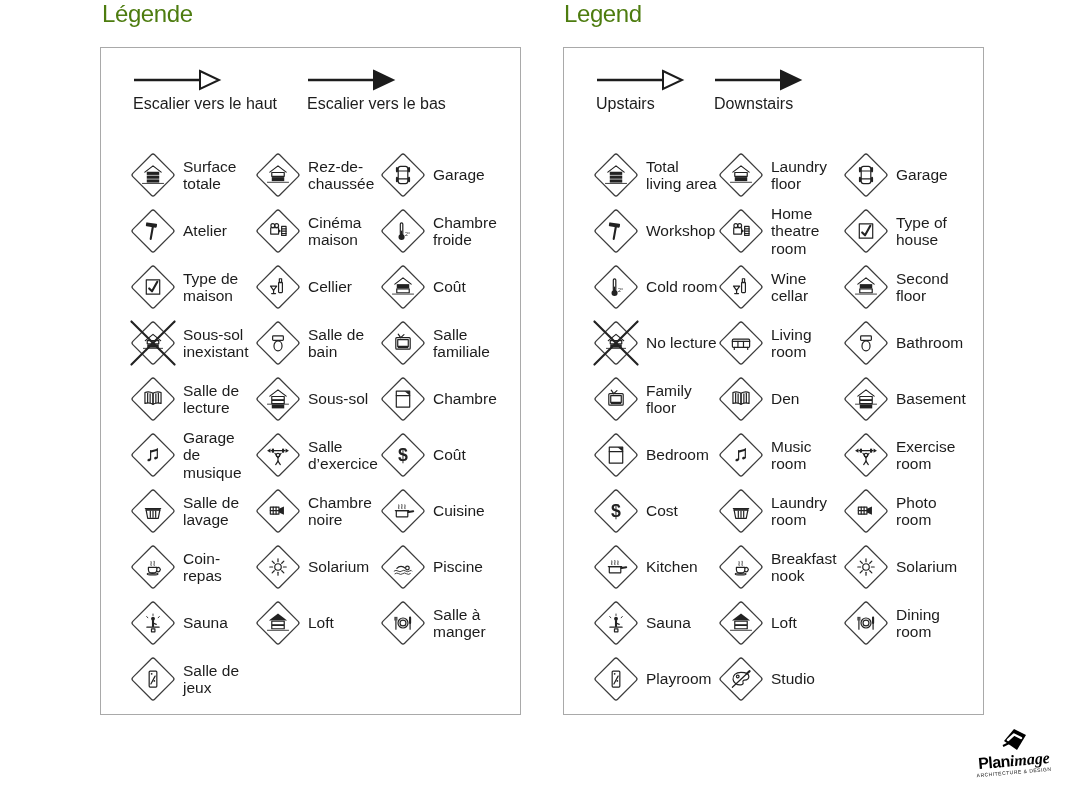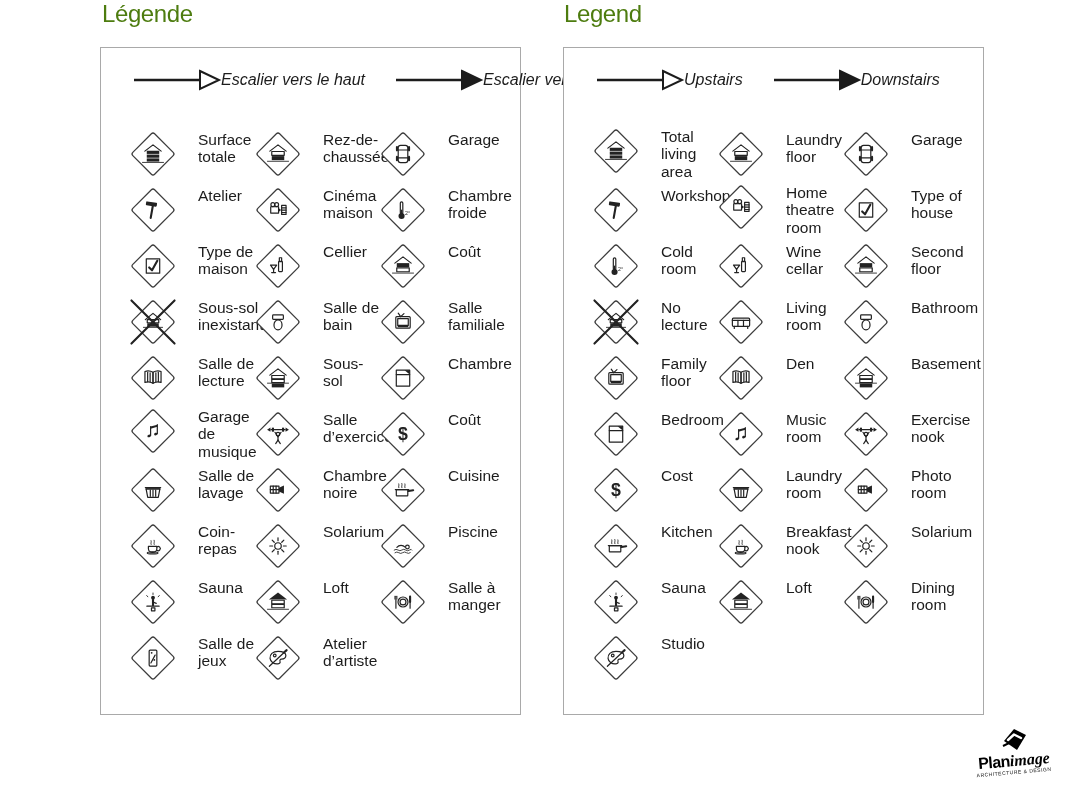--- a/index.html
+++ b/index.html
@@ -13,32 +13,32 @@
   }
   #title-fr{left:102px;}
   #title-en{left:564px;}
   .panel{
     position:absolute;top:47px;width:421px;height:668px;background:#fff;
     border:1px solid #a9a9a9;box-sizing:border-box;
   }
   #panel-fr{left:100px;}
   #panel-en{left:563px;}
   .arrows{display:flex;gap:30px;padding:20px 0 0 32px;}
-  .arrow-group{display:flex;flex-direction:row;font-style:italic;}
+  .arrow-group{display:flex;flex-direction:column;}
   .arrow-svg{width:88px;height:24px;overflow:visible;}
   .arrow-svg line{stroke:#1c1c1c;stroke-width:2.6;}
   .arrow-svg polygon{stroke:#1c1c1c;stroke-width:2;}
   .head-outline{fill:#ffffff;}
   .head-filled{fill:#1c1c1c;}
   .alabel{font-size:16px;margin-top:3px;white-space:nowrap;color:#1c1c1c;}
   .grid{
     display:grid;grid-template-columns:repeat(3,125px);grid-auto-rows:56px;
     margin:14px 0 0 29px;align-items:center;
   }
-  .item{display:flex;align-items:flex-start;gap:22px;margin-top:40px;}
+  .item{display:flex;align-items:center;gap:7px;margin-top:40px;}
   .dicon{width:46px;height:46px;flex:0 0 auto;overflow:visible;}
   .diamond{fill:#ffffff;stroke:#3d3d3d;stroke-width:1.3px;}
   .ilabel{font-size:15.5px;line-height:1.1;color:#1c1c1c;}
   
   #icon-defs path,#icon-defs line,#icon-defs rect,#icon-defs circle,
   #icon-defs ellipse,#icon-defs polygon,#icon-defs polyline{
     stroke:#222;stroke-width:1.25;fill:none;stroke-linecap:round;stroke-linejoin:round;
   }
   #icon-defs .f{fill:#222;stroke:none;}
   #icon-defs .fw{fill:#fff;stroke:#222;}
@@ -484,27 +484,20 @@
         </svg>
         <div class="ilabel">Salle à manger</div>
       </div>
       <div class="item">
         <svg class="dicon" viewBox="0 0 48 48">
           <rect class="diamond" x="7.9" y="7.9" width="32.2" height="32.2" rx="2.4" transform="rotate(45 24 24)"></rect>
           <use href="#ic-playroom" transform="translate(12,12)"></use>
         </svg>
         <div class="ilabel">Salle de jeux</div>
       </div>
-      <div class="item">
-        <svg class="dicon" viewBox="0 0 48 48">
-          <rect class="diamond" x="7.9" y="7.9" width="32.2" height="32.2" rx="2.4" transform="rotate(45 24 24)"></rect>
-          <use href="#ic-studio" transform="translate(12,12)"></use>
-        </svg>
-        <div class="ilabel">Atelier d’artiste</div>
-      </div>
     </div>
 </div>
 
 <div class="panel" id="panel-en">
   <div class="arrows">
     <div class="arrow-group">
       <svg class="arrow-svg" viewBox="0 0 88 24">
         <line x1="1" y1="12" x2="67" y2="12"></line>
           <polygon class="head-outline" points="67,3 86,12 67,21"></polygon>
       </svg>
@@ -636,21 +629,21 @@
           <rect class="diamond" x="7.9" y="7.9" width="32.2" height="32.2" rx="2.4" transform="rotate(45 24 24)"></rect>
           <use href="#ic-music-room" transform="translate(12,12)"></use>
         </svg>
         <div class="ilabel">Music room</div>
       </div>
       <div class="item">
         <svg class="dicon" viewBox="0 0 48 48">
           <rect class="diamond" x="7.9" y="7.9" width="32.2" height="32.2" rx="2.4" transform="rotate(45 24 24)"></rect>
           <use href="#ic-exercise-room" transform="translate(12,12)"></use>
         </svg>
-        <div class="ilabel">Exercise nook</div>
+        <div class="ilabel">Exercise room</div>
       </div>
       <div class="item">
         <svg class="dicon" viewBox="0 0 48 48">
           <rect class="diamond" x="7.9" y="7.9" width="32.2" height="32.2" rx="2.4" transform="rotate(45 24 24)"></rect>
           <use href="#ic-cost" transform="translate(12,12)"></use>
         </svg>
         <div class="ilabel">Cost</div>
       </div>
       <div class="item">
         <svg class="dicon" viewBox="0 0 48 48">
@@ -700,20 +693,27 @@
           <use href="#ic-loft" transform="translate(12,12)"></use>
         </svg>
         <div class="ilabel">Loft</div>
       </div>
       <div class="item">
         <svg class="dicon" viewBox="0 0 48 48">
           <rect class="diamond" x="7.9" y="7.9" width="32.2" height="32.2" rx="2.4" transform="rotate(45 24 24)"></rect>
           <use href="#ic-dining-room" transform="translate(12,12)"></use>
         </svg>
         <div class="ilabel">Dining room</div>
+      </div>
+      <div class="item">
+        <svg class="dicon" viewBox="0 0 48 48">
+          <rect class="diamond" x="7.9" y="7.9" width="32.2" height="32.2" rx="2.4" transform="rotate(45 24 24)"></rect>
+          <use href="#ic-playroom" transform="translate(12,12)"></use>
+        </svg>
+        <div class="ilabel">Playroom</div>
       </div>
       <div class="item">
         <svg class="dicon" viewBox="0 0 48 48">
           <rect class="diamond" x="7.9" y="7.9" width="32.2" height="32.2" rx="2.4" transform="rotate(45 24 24)"></rect>
           <use href="#ic-studio" transform="translate(12,12)"></use>
         </svg>
         <div class="ilabel">Studio</div>
       </div>
     </div>
 </div>

